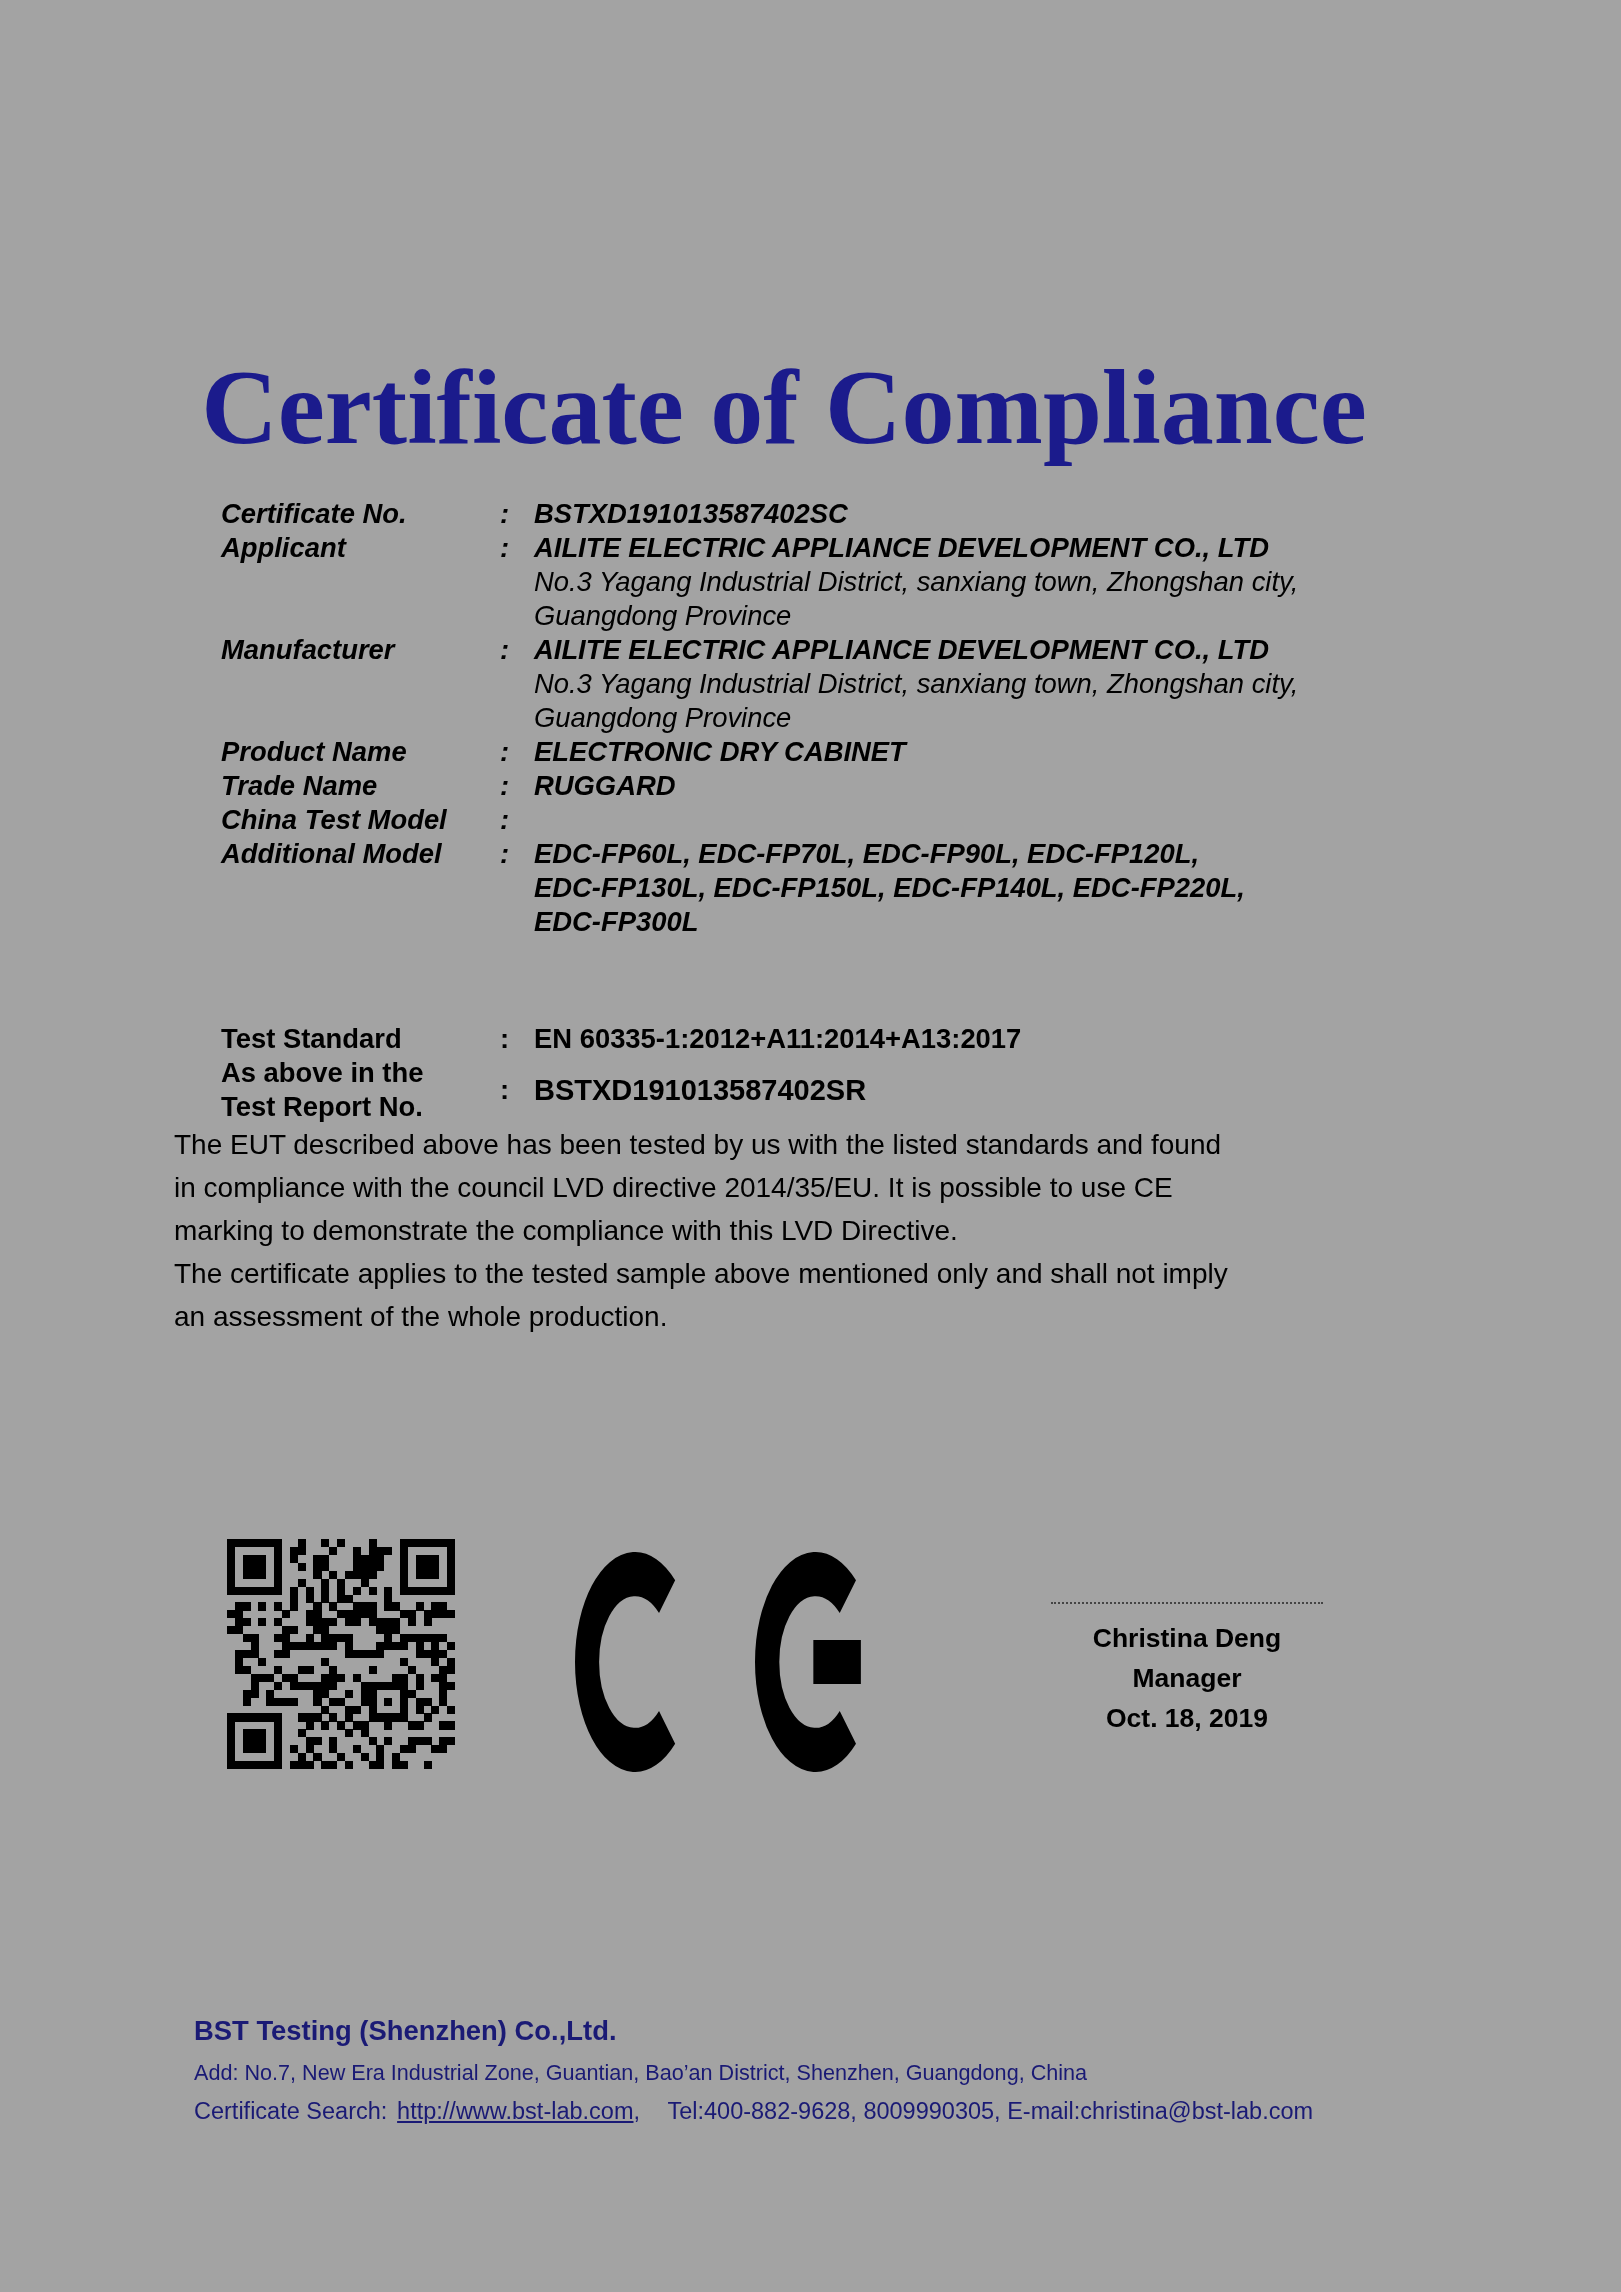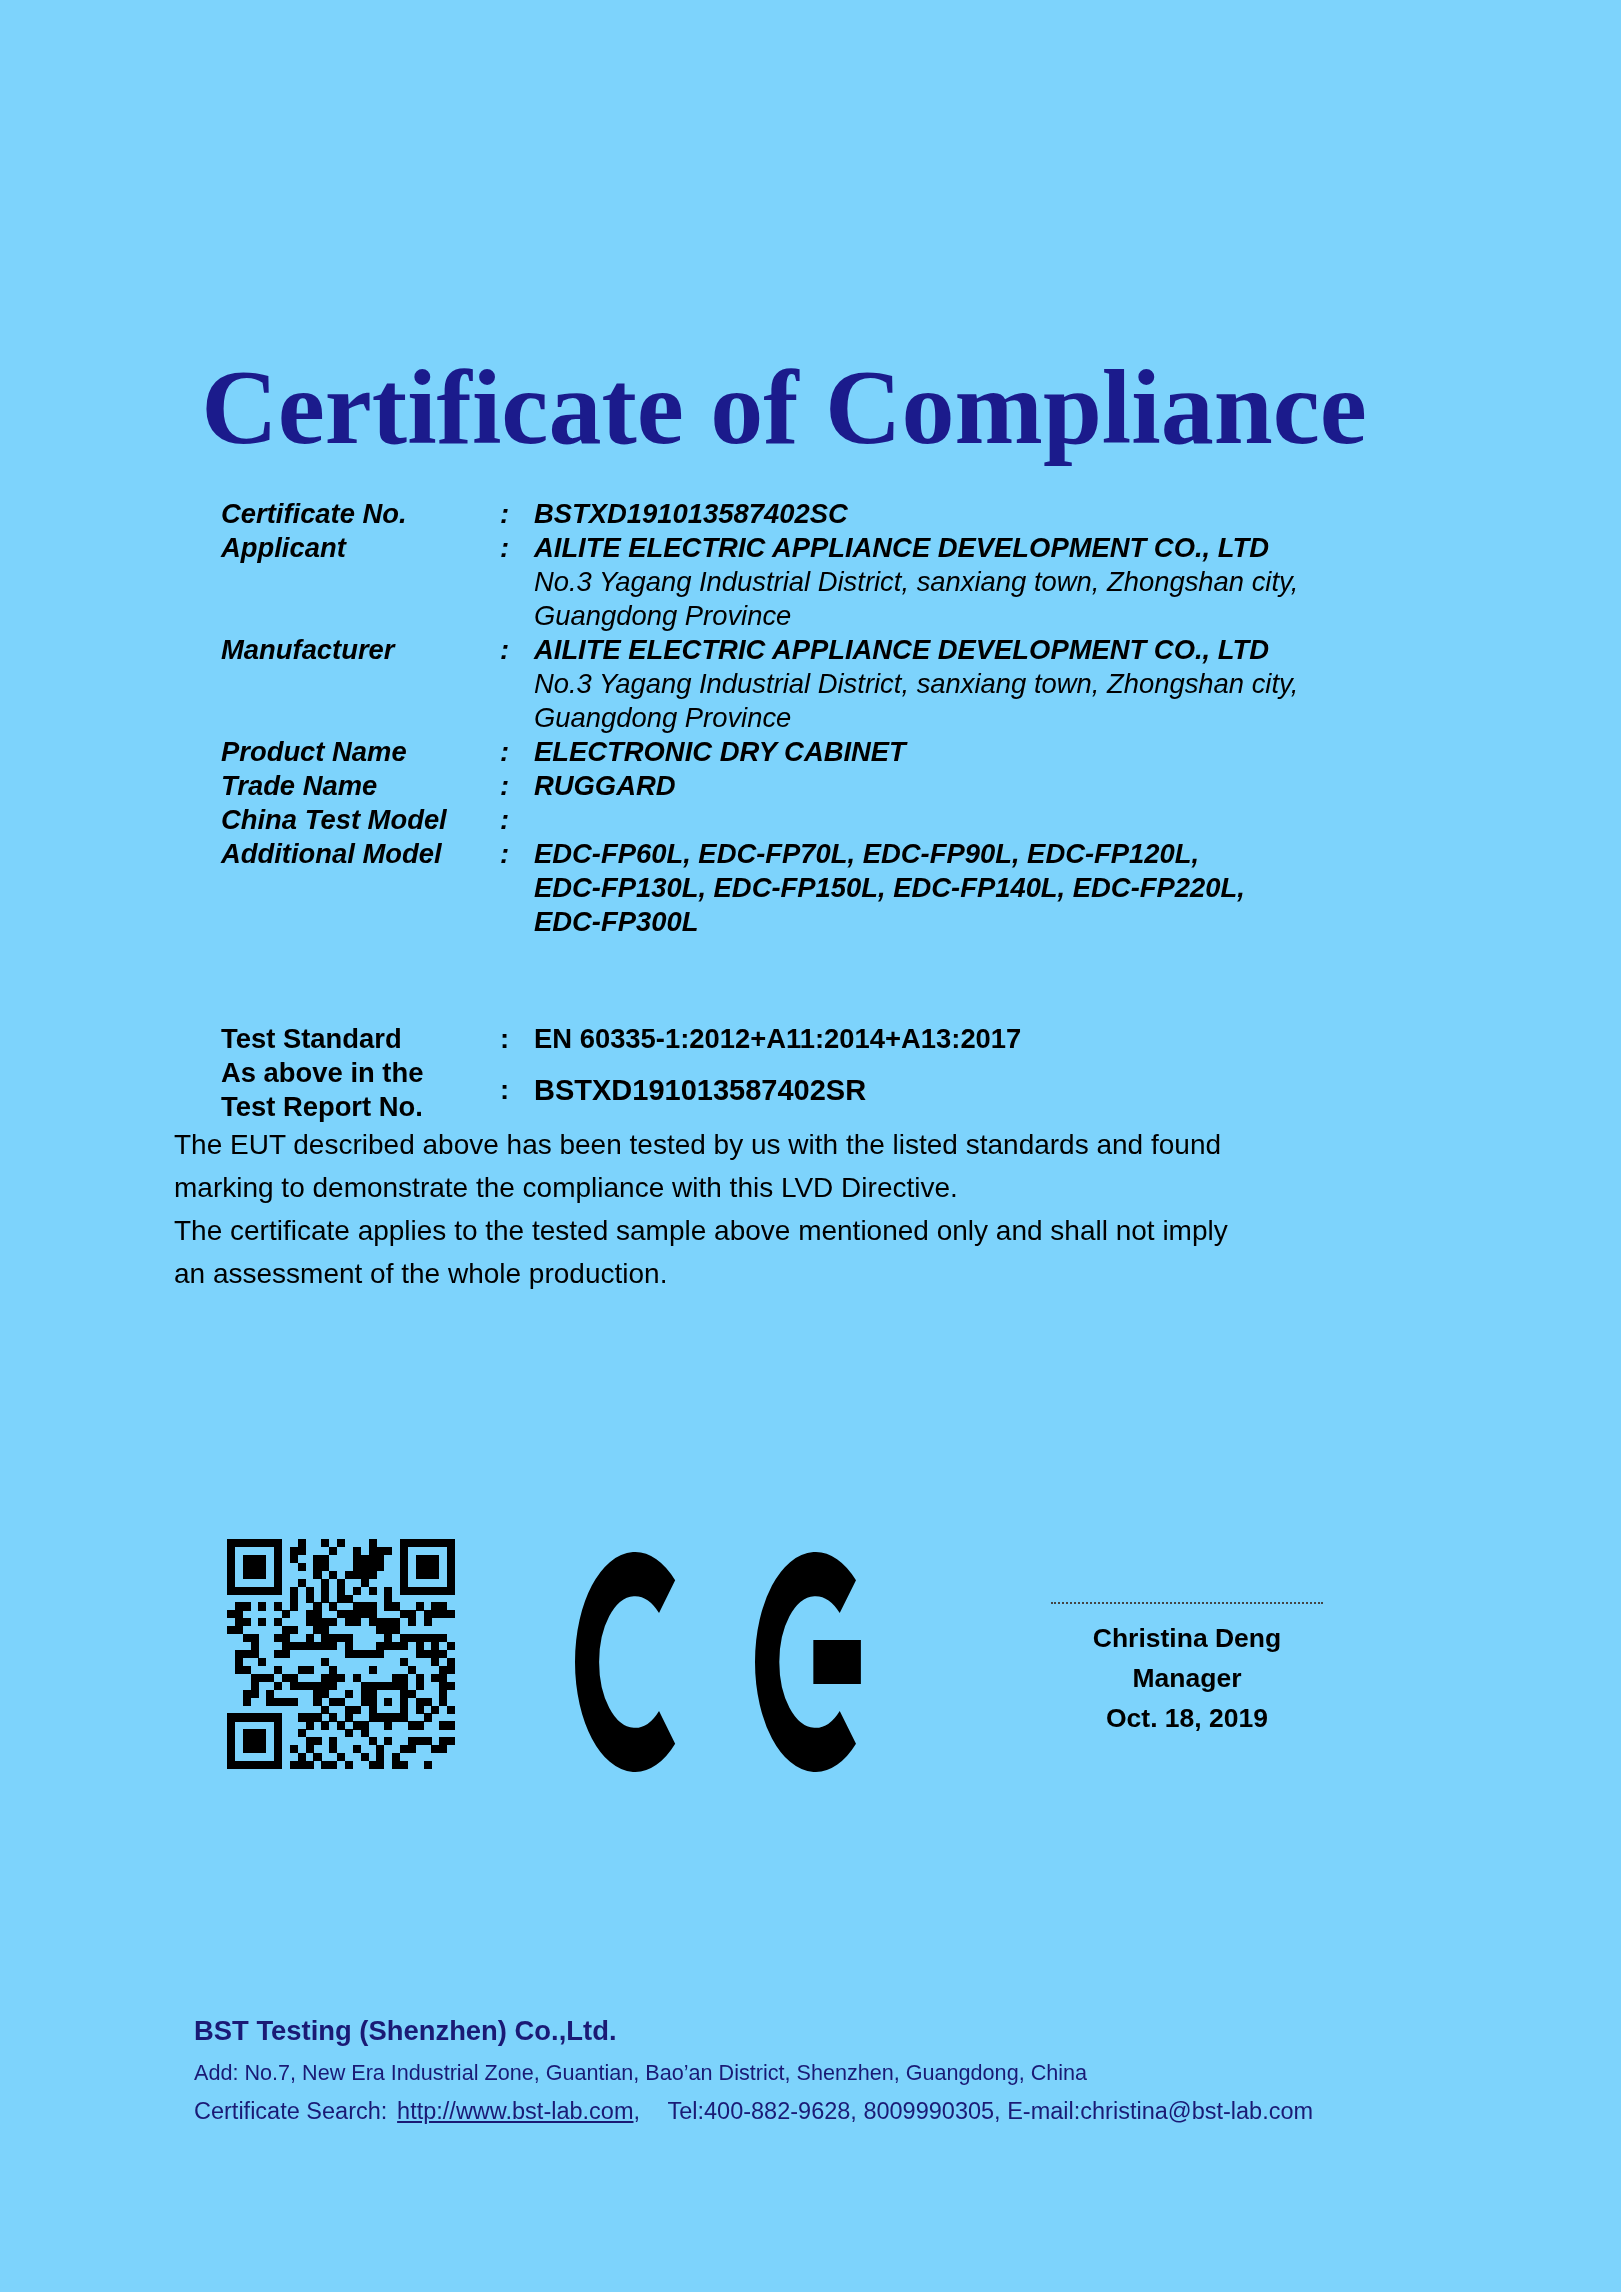--- a/index.html
+++ b/index.html
@@ -1,16 +1,16 @@
 <!DOCTYPE html>
 <html><head>
 <meta charset="utf-8">
 <style>
   html,body{margin:0;padding:0;background:#ffffff;}
-  .page{position:relative;width:1621px;height:2293px;background:#7dd3fc;overflow:hidden;
+  .page{position:relative;width:1621px;height:2293px;background:#a3a3a3;overflow:hidden;
         font-family:"Liberation Sans",sans-serif;color:#000;}
 
   .title{position:absolute;top:347px;left:0;width:1568px;text-align:center;
          font-family:"Liberation Serif",serif;font-weight:bold;font-size:106px;
          color:#1b1b8c;white-space:nowrap;}
 
   
   .fields{position:absolute;left:221px;top:497px;width:1255px;font-style:italic;}
   .field-row{display:flex;align-items:flex-start;font-size:27.4px;line-height:34px;}
   .flabel{width:279px;flex:none;font-weight:bold;}
@@ -128,20 +128,21 @@
         </div>
         <div class="fcolon">:</div>
         <div class="fvalue">
           <div class="vmain">BSTXD191013587402SR</div>
         </div>
       </div>
     </div>
 
   <div class="paragraph">
       <div class="pline">The EUT described above has been tested by us with the listed standards and found</div>
+      <div class="pline">in compliance with the council LVD directive 2014/35/EU. It is possible to use CE</div>
       <div class="pline">marking to demonstrate the compliance with this LVD Directive.</div>
       <div class="pline">The certificate applies to the tested sample above mentioned only and shall not imply</div>
       <div class="pline">an assessment of the whole production.</div>
     </div>
 
   <div class="qr">
     <svg id="qrsvg" viewBox="0 0 29 29" preserveAspectRatio="none" xmlns="http://www.w3.org/2000/svg">
         <rect x="0" y="0" width="1.02" height="1.02" fill="#000"></rect>
         <rect x="1" y="0" width="1.02" height="1.02" fill="#000"></rect>
         <rect x="2" y="0" width="1.02" height="1.02" fill="#000"></rect>

